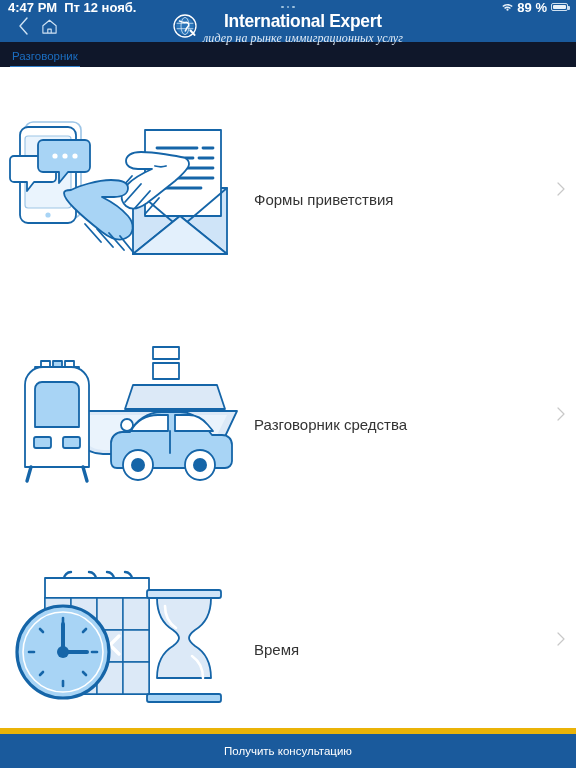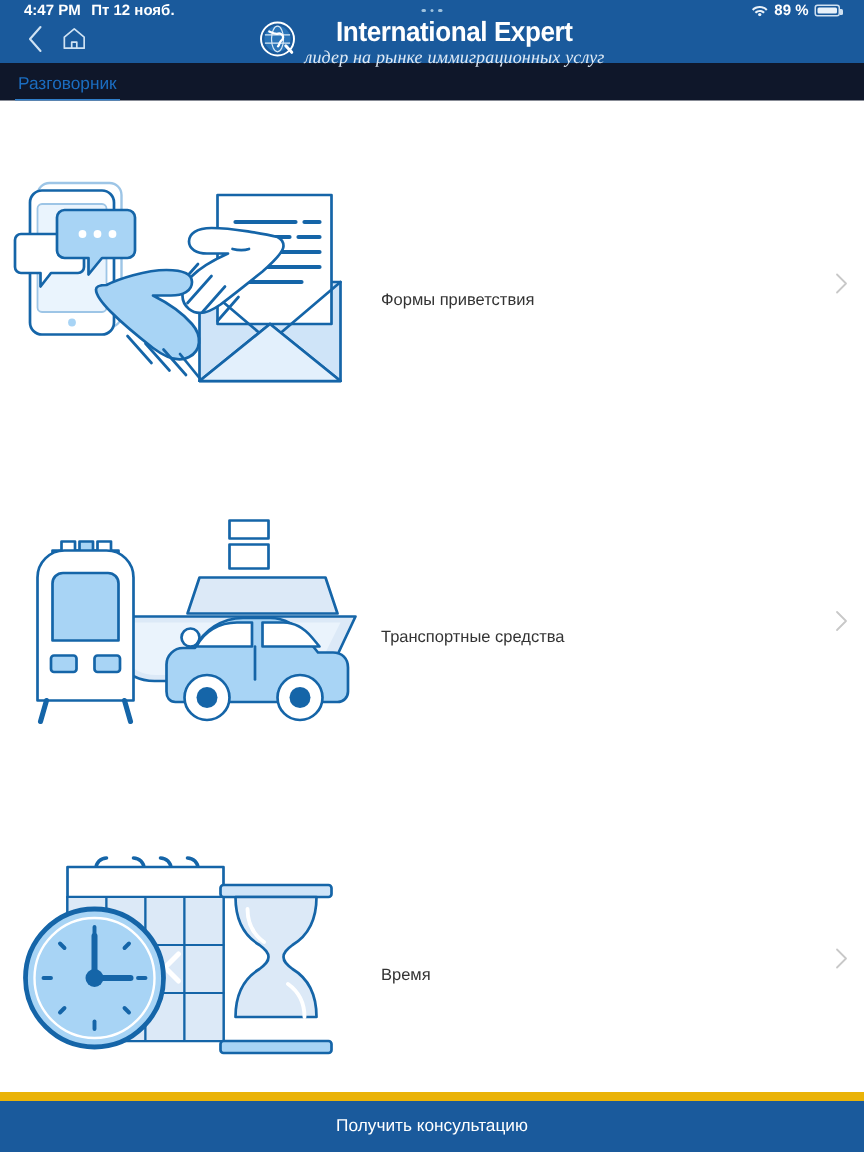--- a/index.html
+++ b/index.html
@@ -23,23 +23,23 @@
     background: #ffffff;
   }
 
   
   .statusbar {
     height: 14px;
     background: #1a5a9c;
     color: #ffffff;
     display: flex;
     align-items: center;
-    font-size: 10px;
+    font-size: 13px;
     font-weight: bold;
-    padding: 0 16px;
+    padding: 0 8px;
     box-sizing: border-box;
     flex: none;
     position: relative;
   }
   .sb-left {
     display: flex;
     align-items: center;
     gap: 7px;
     white-space: nowrap;
   }
@@ -192,21 +192,21 @@
   .row-illus {
     width: 246px;
     flex: none;
     display: flex;
     align-items: center;
     justify-content: center;
   }
   .row-illus svg { display: block; }
   .row-label {
     flex: 1 1 auto;
-    font-size: 11px;
+    font-size: 15px;
     color: #333333;
     padding-left: 8px;
     margin-top: 22px;
   }
   .row-chevron {
     width: 30px;
     flex: none;
     display: flex;
     align-items: center;
     justify-content: center;
@@ -393,21 +393,21 @@
             <path d="M124 92c5-10 15-16 27-16h10v16z" fill="#ffffff" stroke="#1565a8" stroke-width="1.8"></path>
             <path d="M168 76h14c8 0 14 4 19 10l5 6h-38z" fill="#ffffff" stroke="#1565a8" stroke-width="1.8"></path>
             <path d="M163 92v22" fill="none" stroke="#1565a8" stroke-width="1.8"></path>
             <circle cx="131" cy="126" r="15" fill="#ffffff" stroke="#1565a8" stroke-width="1.8"></circle>
             <circle cx="131" cy="126" r="7" fill="#1565a8"></circle>
             <circle cx="193" cy="126" r="15" fill="#ffffff" stroke="#1565a8" stroke-width="1.8"></circle>
             <circle cx="193" cy="126" r="7" fill="#1565a8"></circle>
           </g>
         </svg>
       </div>
-      <div class="row-label">Транспортные средства</div>
+      <div class="row-label">Разговорник средства</div>
       <div class="row-chevron">
         <svg width="8" height="14" viewBox="0 0 8 14">
           <path d="M1 1l6 6-6 6" fill="none" stroke="#c8c8c8" stroke-width="1.2" stroke-linecap="round" stroke-linejoin="round"></path>
         </svg>
       </div>
     </div>
 
     <div class="row">
       <div class="row-illus">
         <svg width="232" height="150" viewBox="0 0 232 150">

